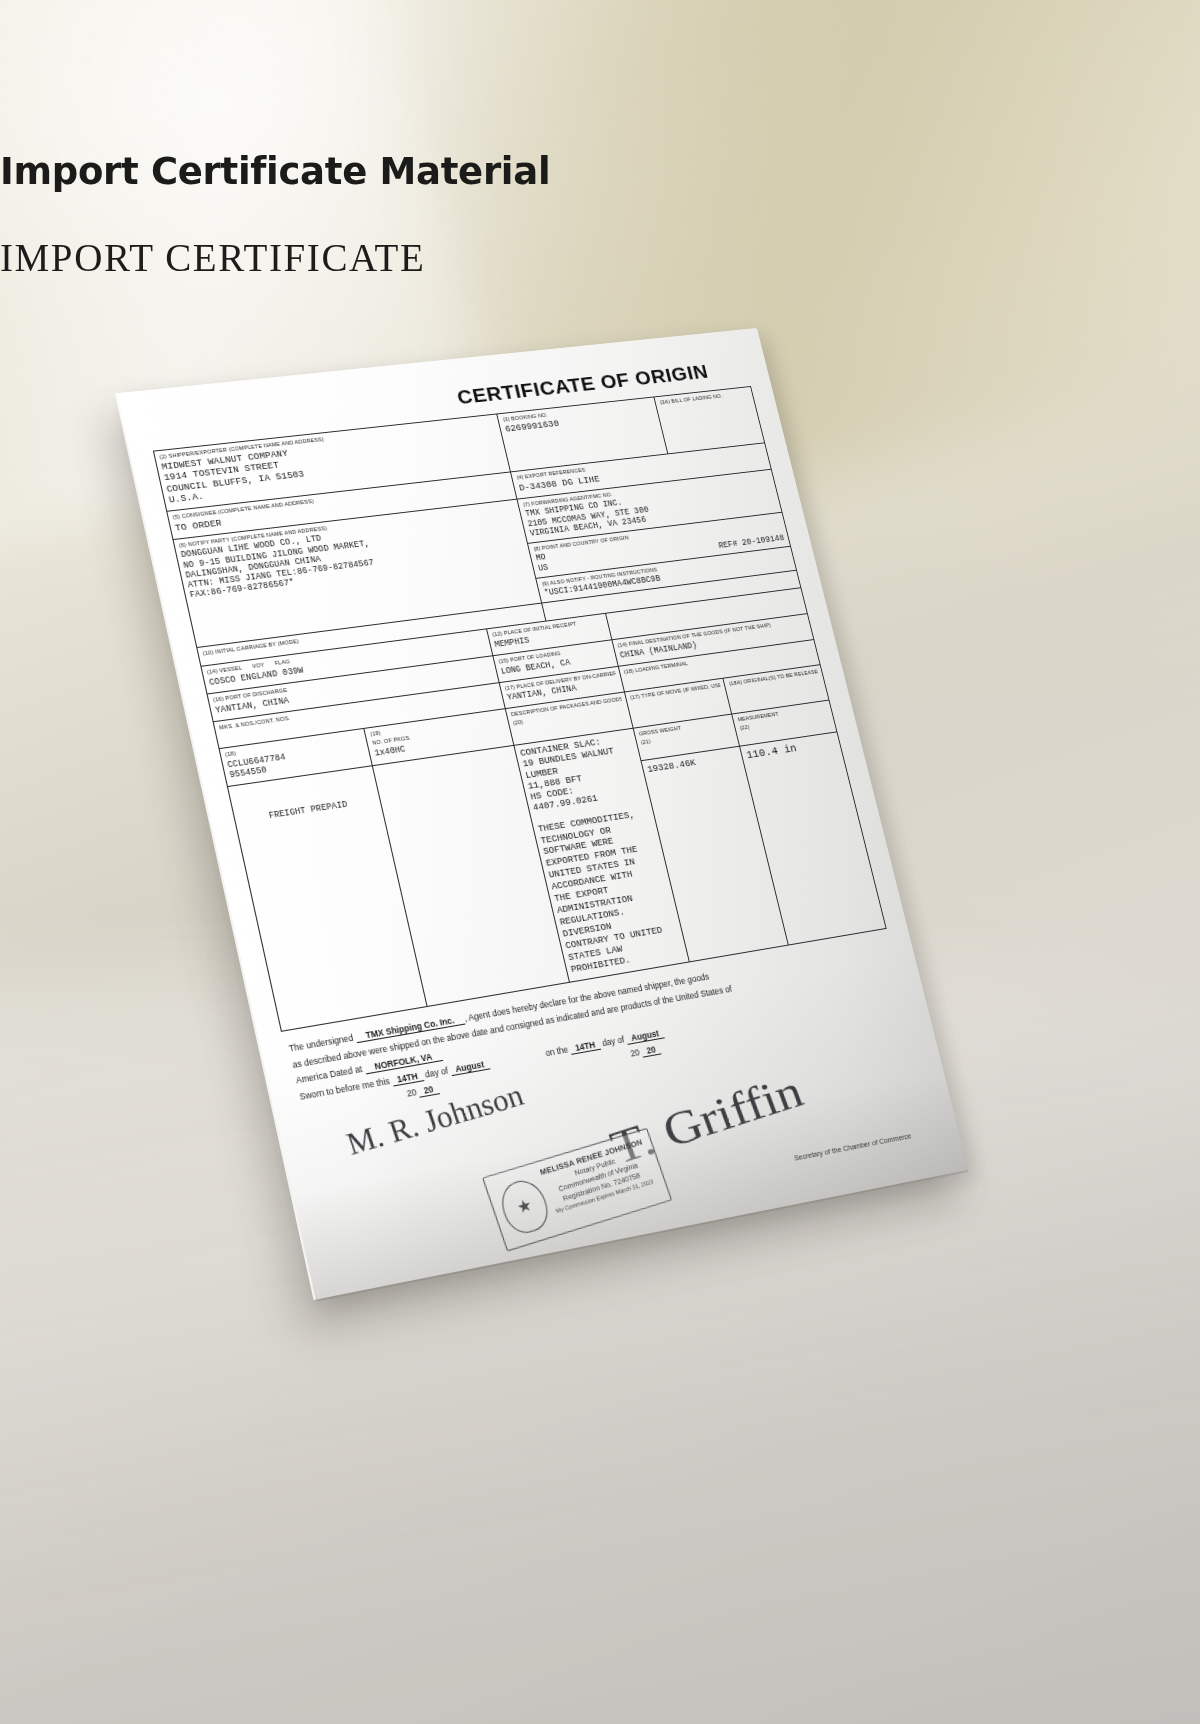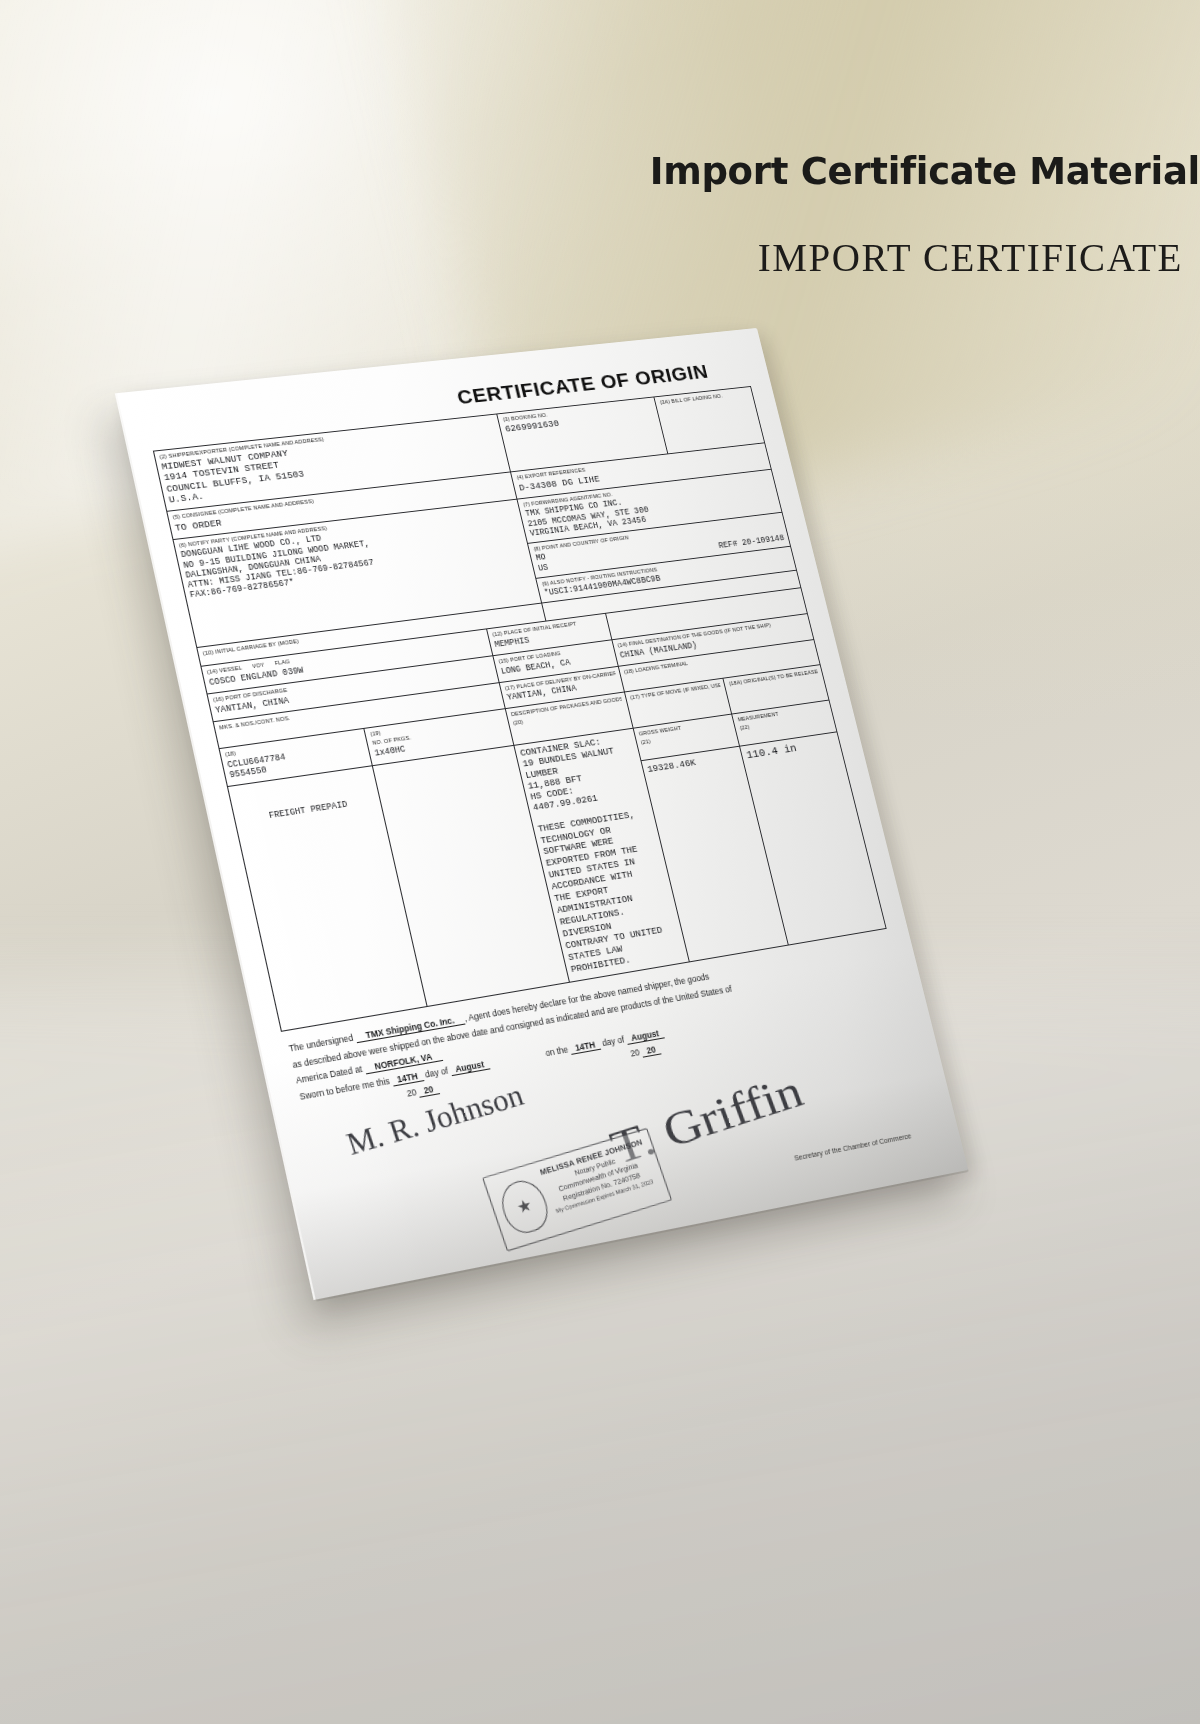--- a/index.html
+++ b/index.html
@@ -48,38 +48,37 @@
     left: -260px; top: 980px;
     width: 1700px; height: 860px;
     background: linear-gradient(170deg, rgba(255,255,255,0.30) 0%, rgba(190,188,184,0.25) 60%, rgba(160,158,155,0.25) 100%);
     filter: blur(40px);
   }
 
   .title-block {
     position: absolute;
     left: 0; right: 0;
     top: 150px;
-    text-align: right;
+    text-align: left;
   }
   .main-title {
     font-family: "DejaVu Sans", sans-serif;
     font-size: 37px;
     font-weight: 700;
     letter-spacing: -0.3px;
     color: #1b1b19;
     margin: 0;
   }
   .sub-title {
     font-family: "Liberation Serif", serif;
     font-size: 39px;
     font-weight: 400;
     letter-spacing: 1.6px;
     color: #1d1c1a;
     margin: 42px 17px 0 0;
-    padding-left: 39px;
   }
 
   
   .sheet-wrap {
     position: absolute;
     left: 78px;
     top: 330px;
     width: 900px;
     height: 1200px;
     perspective: 1500px;

